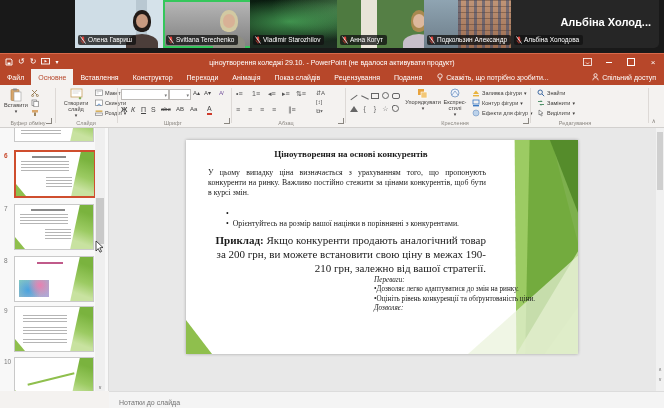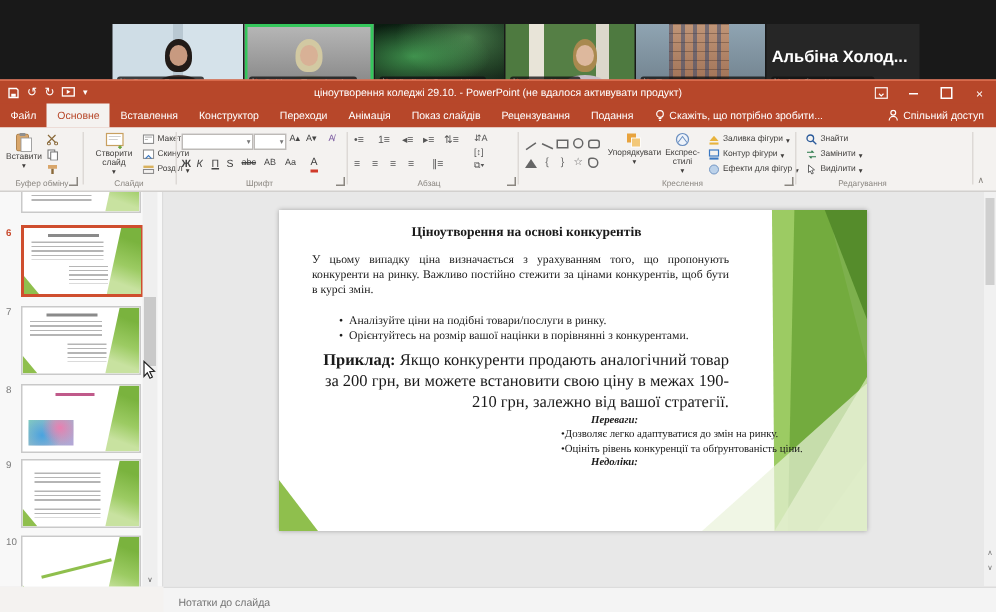--- a/index.html
+++ b/index.html
@@ -2,21 +2,21 @@
 <html><head>
 <meta charset="utf-8">
 <style>
   html,body{margin:0;padding:0;background:#000;}
   .root{position:relative;width:664px;height:408px;overflow:hidden;background:#1a1a1a;
         font-family:"Liberation Sans",sans-serif;-webkit-font-smoothing:antialiased;}
   .abs{position:absolute;}
 
   
   .meetbar{left:0;top:0;width:664px;height:53px;background:#191919;}
-  .tile{top:16px;height:48px;overflow:hidden;background:#222;}
+  .tile{top:0;height:48px;overflow:hidden;background:#222;padding-left:46px;}
   .tile.p1{left:75px;width:87px;background:linear-gradient(90deg,#cfdde6 0 46%,#b9c8d2 46% 54%,#d5e2ea 54%);}
   .tile.p2{left:163px;width:86px;background:linear-gradient(180deg,#b8b8b8,#7f7f7f);box-shadow:inset 0 0 0 2px #35c75c;}
   .tile.p3{left:250px;width:86px;background:
       radial-gradient(ellipse at 30% 45%,rgba(90,210,110,.6),transparent 60%),
       radial-gradient(ellipse at 72% 18%,rgba(140,230,140,.45),transparent 55%),
       linear-gradient(180deg,#0a1c10,#142a18 60%,#1d2a22);}
   .tile.p4{left:337px;width:86px;background:linear-gradient(90deg,#4e7a40 0 18%,#e8e4d8 18% 30%,#557f45 30% 70%,#dcd8cc 70% 80%,#4e7a40 80%);}
   .tile.p5{left:424px;width:86px;background:linear-gradient(180deg,#8fa4b2,#6d7d89);}
   .tile.p6{left:511px;width:102px;background:#262626;border-radius:0 0 5px 0;}
   .building{position:absolute;left:26%;top:0;width:46%;height:100%;
@@ -100,21 +100,21 @@
   .slide{position:absolute;left:186px;top:12px;width:392px;height:214px;background:#fff;box-shadow:0 0 3px rgba(0,0,0,.3);overflow:hidden;}
   .dpoly{position:absolute;}
   .slide .serif{font-family:"Liberation Serif",serif;color:#1a1a1a;}
   .sl-title{position:absolute;left:10px;top:9px;width:310px;text-align:center;font-weight:bold;font-size:9px;}
   .sl-intro{position:absolute;left:22px;top:28px;width:278px;font-size:7.8px;line-height:1.28;text-align:justify;}
   .sl-how{position:absolute;left:22px;top:59px;width:278px;text-align:center;font-weight:bold;font-style:italic;font-size:7.8px;}
   .sl-bullets{position:absolute;left:40px;top:69px;width:252px;font-size:7.8px;line-height:1.28;}
   .sl-bullets .bi{display:flex;gap:4px;}
   .sl-example{position:absolute;left:22px;top:93px;width:278px;font-size:11px;line-height:1.28;text-align:right;}
   .sl-pros{position:absolute;left:188px;top:136px;width:186px;font-size:7.2px;line-height:1.3;}
-  .bihead{font-weight:bold;font-style:italic;margin-left:20px;}
+  .bihead{font-weight:normal;font-style:italic;}
 
   .vscroll{position:absolute;right:0;top:0;width:8px;height:263px;background:#f1f1f1;}
   .vscroll .th{position:absolute;left:1px;width:6px;top:4px;height:58px;background:#cfcfcf;}
   .navbtn{position:absolute;right:0;width:8px;height:9px;color:#777;font-size:5px;display:flex;align-items:center;justify-content:center;background:#f1f1f1;}
 
   
   .notes{position:absolute;left:109px;top:338px;width:555px;height:36px;background:#f4f4f4;border-top:1px solid #dcdcdc;}
   .notes .ph{position:absolute;left:10px;top:7px;font-size:7px;color:#737373;}
 
   .cursor{position:absolute;left:95px;top:240px;width:10px;height:14px;z-index:50;}
@@ -519,33 +519,32 @@
         <div class="dpoly" style="right:0;top:0;width:88px;height:100%;background:#558c2b;clip-path:polygon(68% 0,100% 0,100% 34%);"></div>
         <div class="dpoly" style="right:0;bottom:0;width:88px;height:60%;background:#cde3aa;clip-path:polygon(30% 100%,100% 20%,100% 100%);opacity:.85;"></div>
         <div class="dpoly" style="right:0;bottom:0;width:110px;height:46%;background:#e9f2da;clip-path:polygon(0 100%,100% 0,100% 100%);opacity:.7;"></div>
         <div class="dpoly" style="left:0;bottom:0;width:26px;height:34px;background:#8fbf4d;clip-path:polygon(0 0,0 100%,100% 100%);"></div>
 
         <div class="serif sl-intro">У цьому випадку ціна визначається з урахуванням того, що пропонують конкуренти на ринку. Важливо постійно стежити за цінами конкурентів, щоб бути в курсі змін.</div>
         <div class="serif sl-title">Ціноутворення на основі конкурентів</div>
         <div class="serif sl-bullets">
           <div class="bi">
               <span>•</span>
-              <span>Аналізуйте ціни на подібні товари/послуги в ринку.</span>
             </div>
           <div class="bi">
               <span>•</span>
               <span>Орієнтуйтесь на розмір вашої націнки в порівнянні з конкурентами.</span>
             </div>
         </div>
         <div class="serif sl-example"><b>Приклад:</b><span> Якщо конкуренти продають аналогічний товар за 200 грн, ви можете встановити свою ціну в межах 190-210 грн, залежно від вашої стратегії.</span></div>
         <div class="serif sl-pros">
           <div class="bihead">Переваги:</div>
           <div>•Дозволяє легко адаптуватися до змін на ринку.</div>
           <div>•Оцініть рівень конкуренції та обґрунтованість ціни.</div>
-          <div class="bihead">Недоліки:</div>
+          <div class="bihead">Дозволяє:</div>
         </div>
       </div>
 
       <div class="vscroll">
           <div class="th"></div>
         </div>
       <div class="navbtn" style="top:236px;">∧</div>
       <div class="navbtn" style="top:246px;">∨</div>
     </div>
 

